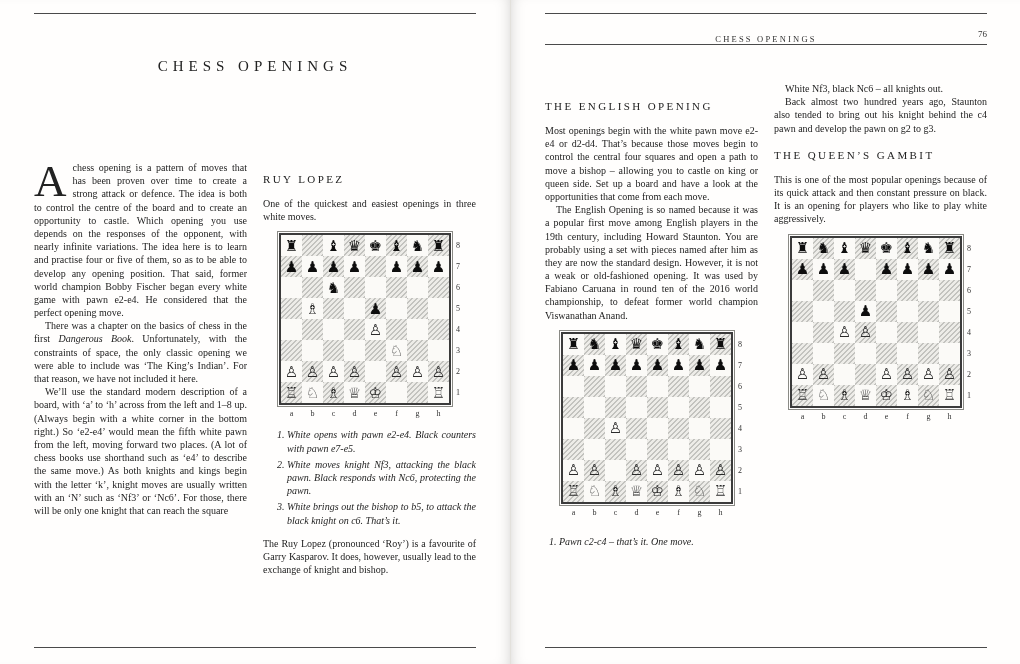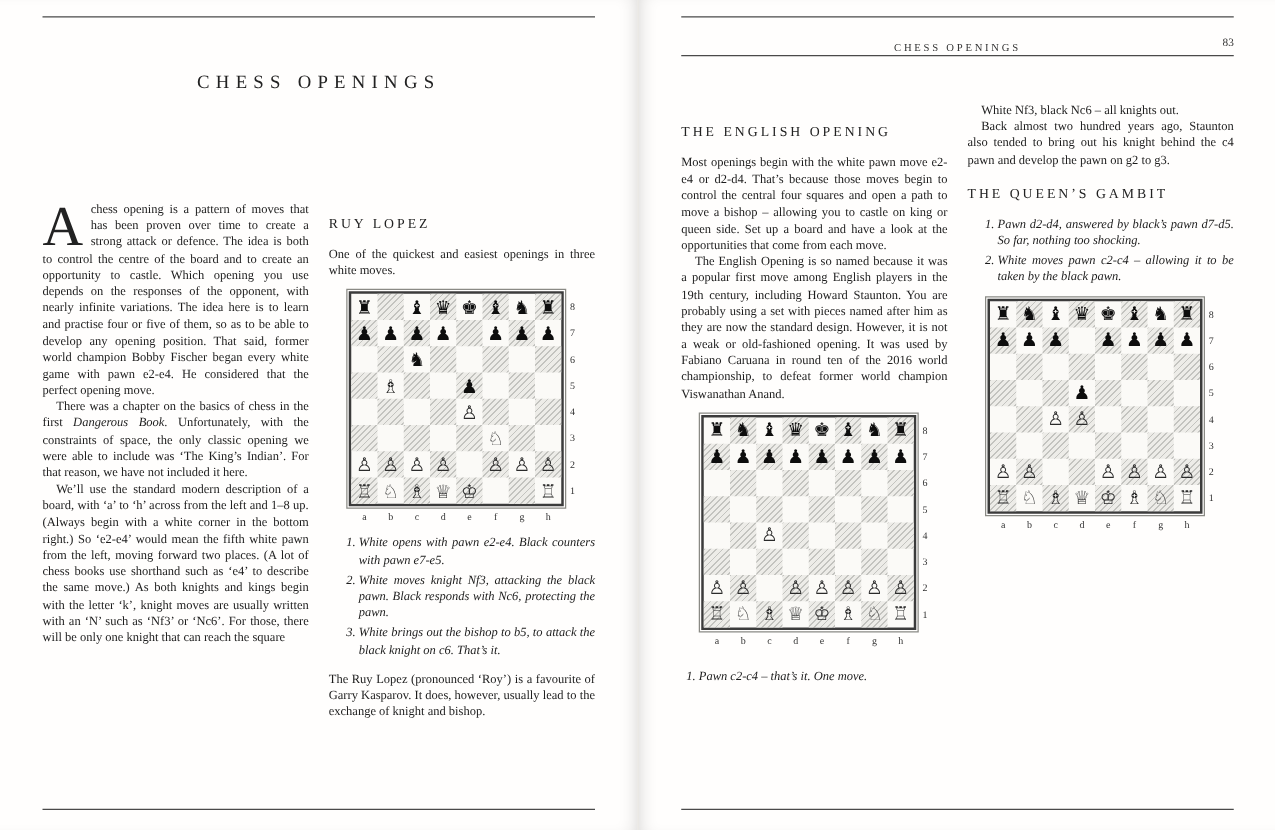--- a/index.html
+++ b/index.html
@@ -199,21 +199,21 @@
       </div>
     </div>
 
     <div class="bottom-rule"></div>
   </div>
 
   <div class="page right">
     <div class="top-rule"></div>
     <div class="running-head">
       <span class="running-head-text">CHESS OPENINGS</span>
-      <span class="page-number">83</span>
+      <span class="page-number">76</span>
     </div>
 
     <div class="cols">
       <div class="col col-english">
         <h2 class="section-heading">THE ENGLISH OPENING</h2>
         <p class="body">Most openings begin with the white pawn move e2-e4 or d2-d4. That’s because those moves begin to control the central four squares and open a path to move a bishop – allowing you to castle on king or queen side. Set up a board and have a look at the opportunities that come from each move.</p>
         <p class="body indent">The English Opening is so named because it was a popular first move among English players in the 19th century, including Howard Staunton. You are probably using a set with pieces named after him as they are now the standard design. However, it is not a weak or old-fashioned opening. It was used by Fabiano Caruana in round ten of the 2016 world championship, to defeat former world champion Viswanathan Anand.</p>
 
         <figure class="board">
           <div class="board-row">
@@ -307,25 +307,22 @@
         </figure>
 
         <p class="caption">1. Pawn c2-c4 – that’s it. One move.</p>
       </div>
 
       <div class="col">
         <p class="body indent">White Nf3, black Nc6 – all knights out.</p>
         <p class="body indent spaced">Back almost two hundred years ago, Staunton also tended to bring out his knight behind the c4 pawn and develop the pawn on g2 to g3.</p>
 
         <h2 class="section-heading" style="margin-top:14px;">THE QUEEN’S GAMBIT</h2>
-
-        <ol class="move-list">
-          <li>Pawn d2-d4, answered by black’s pawn d7-d5. So far, nothing too shocking.</li>
-          <li>White moves pawn c2-c4 – allowing it to be taken by the black pawn.</li>
-        </ol>
+        <p class="body">This is one of the most popular openings because of its quick attack and then constant pressure on black. It is an opening for players who like to play white aggressively.</p>
+
 
         <figure class="board">
           <div class="board-row">
             <div class="grid">
                 <div class="sq light bp">♜</div>
                 <div class="sq dark bp">♞</div>
                 <div class="sq light bp">♝</div>
                 <div class="sq dark bp">♛</div>
                 <div class="sq light bp">♚</div>
                 <div class="sq dark bp">♝</div>

